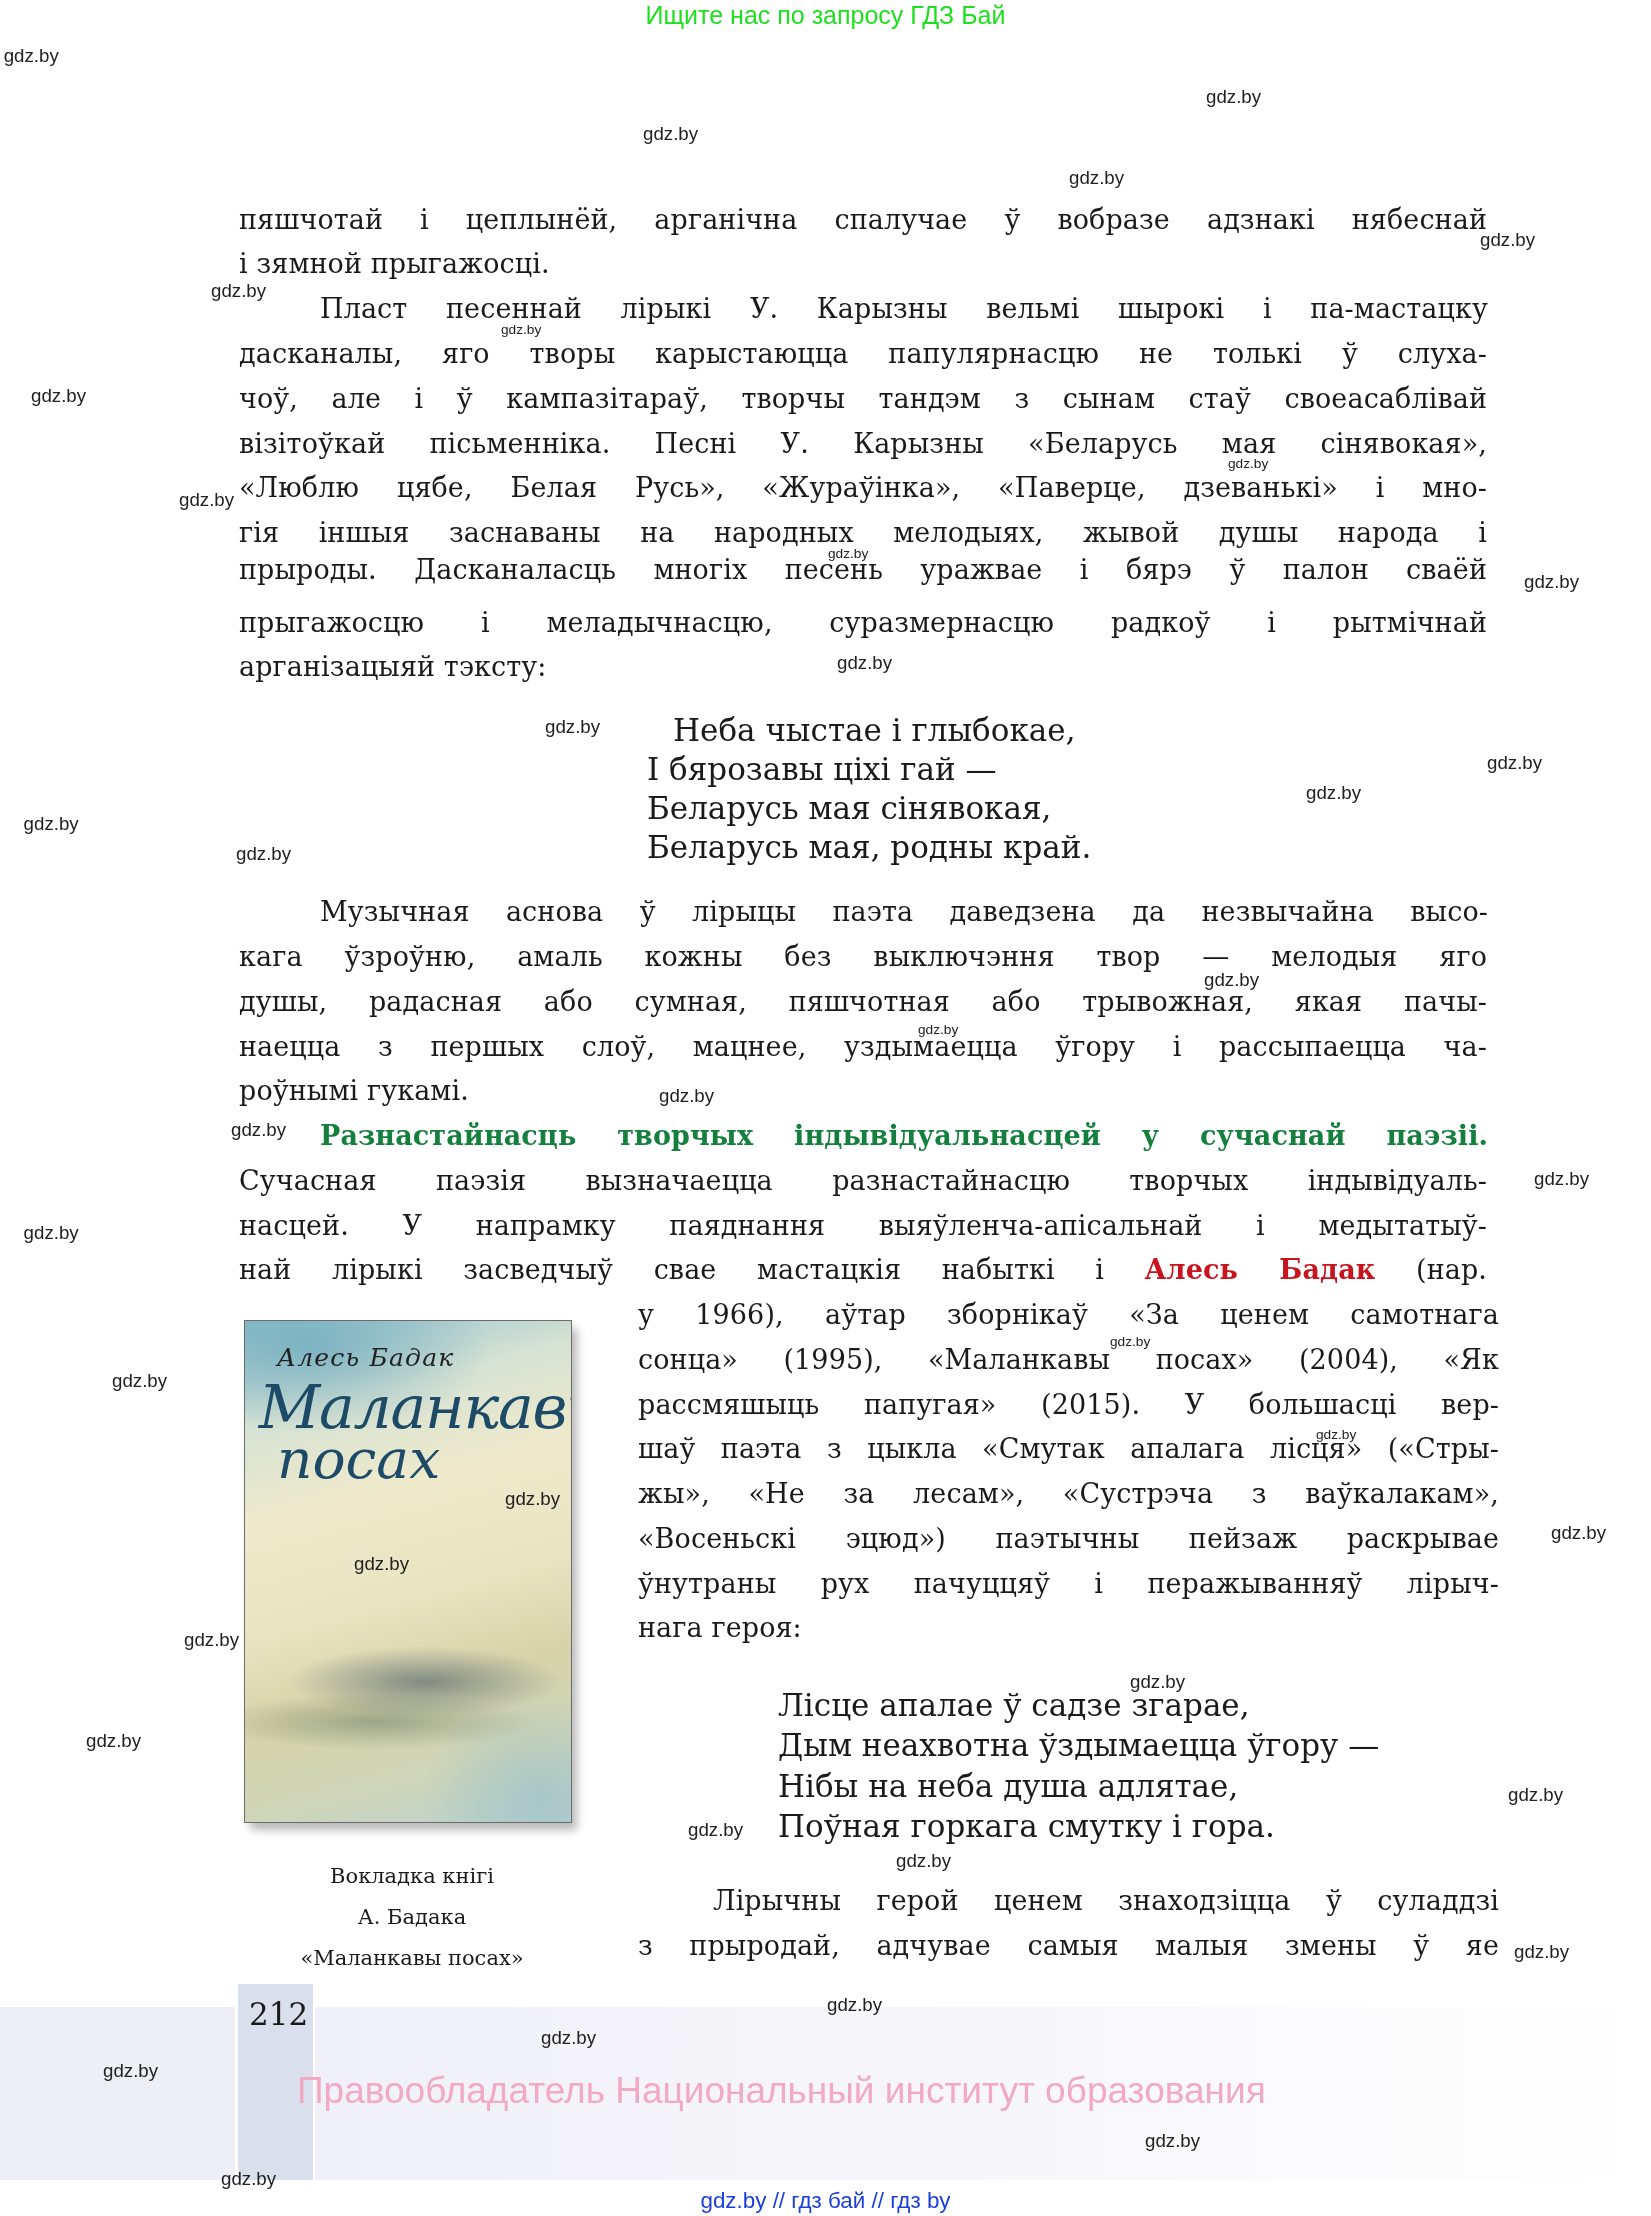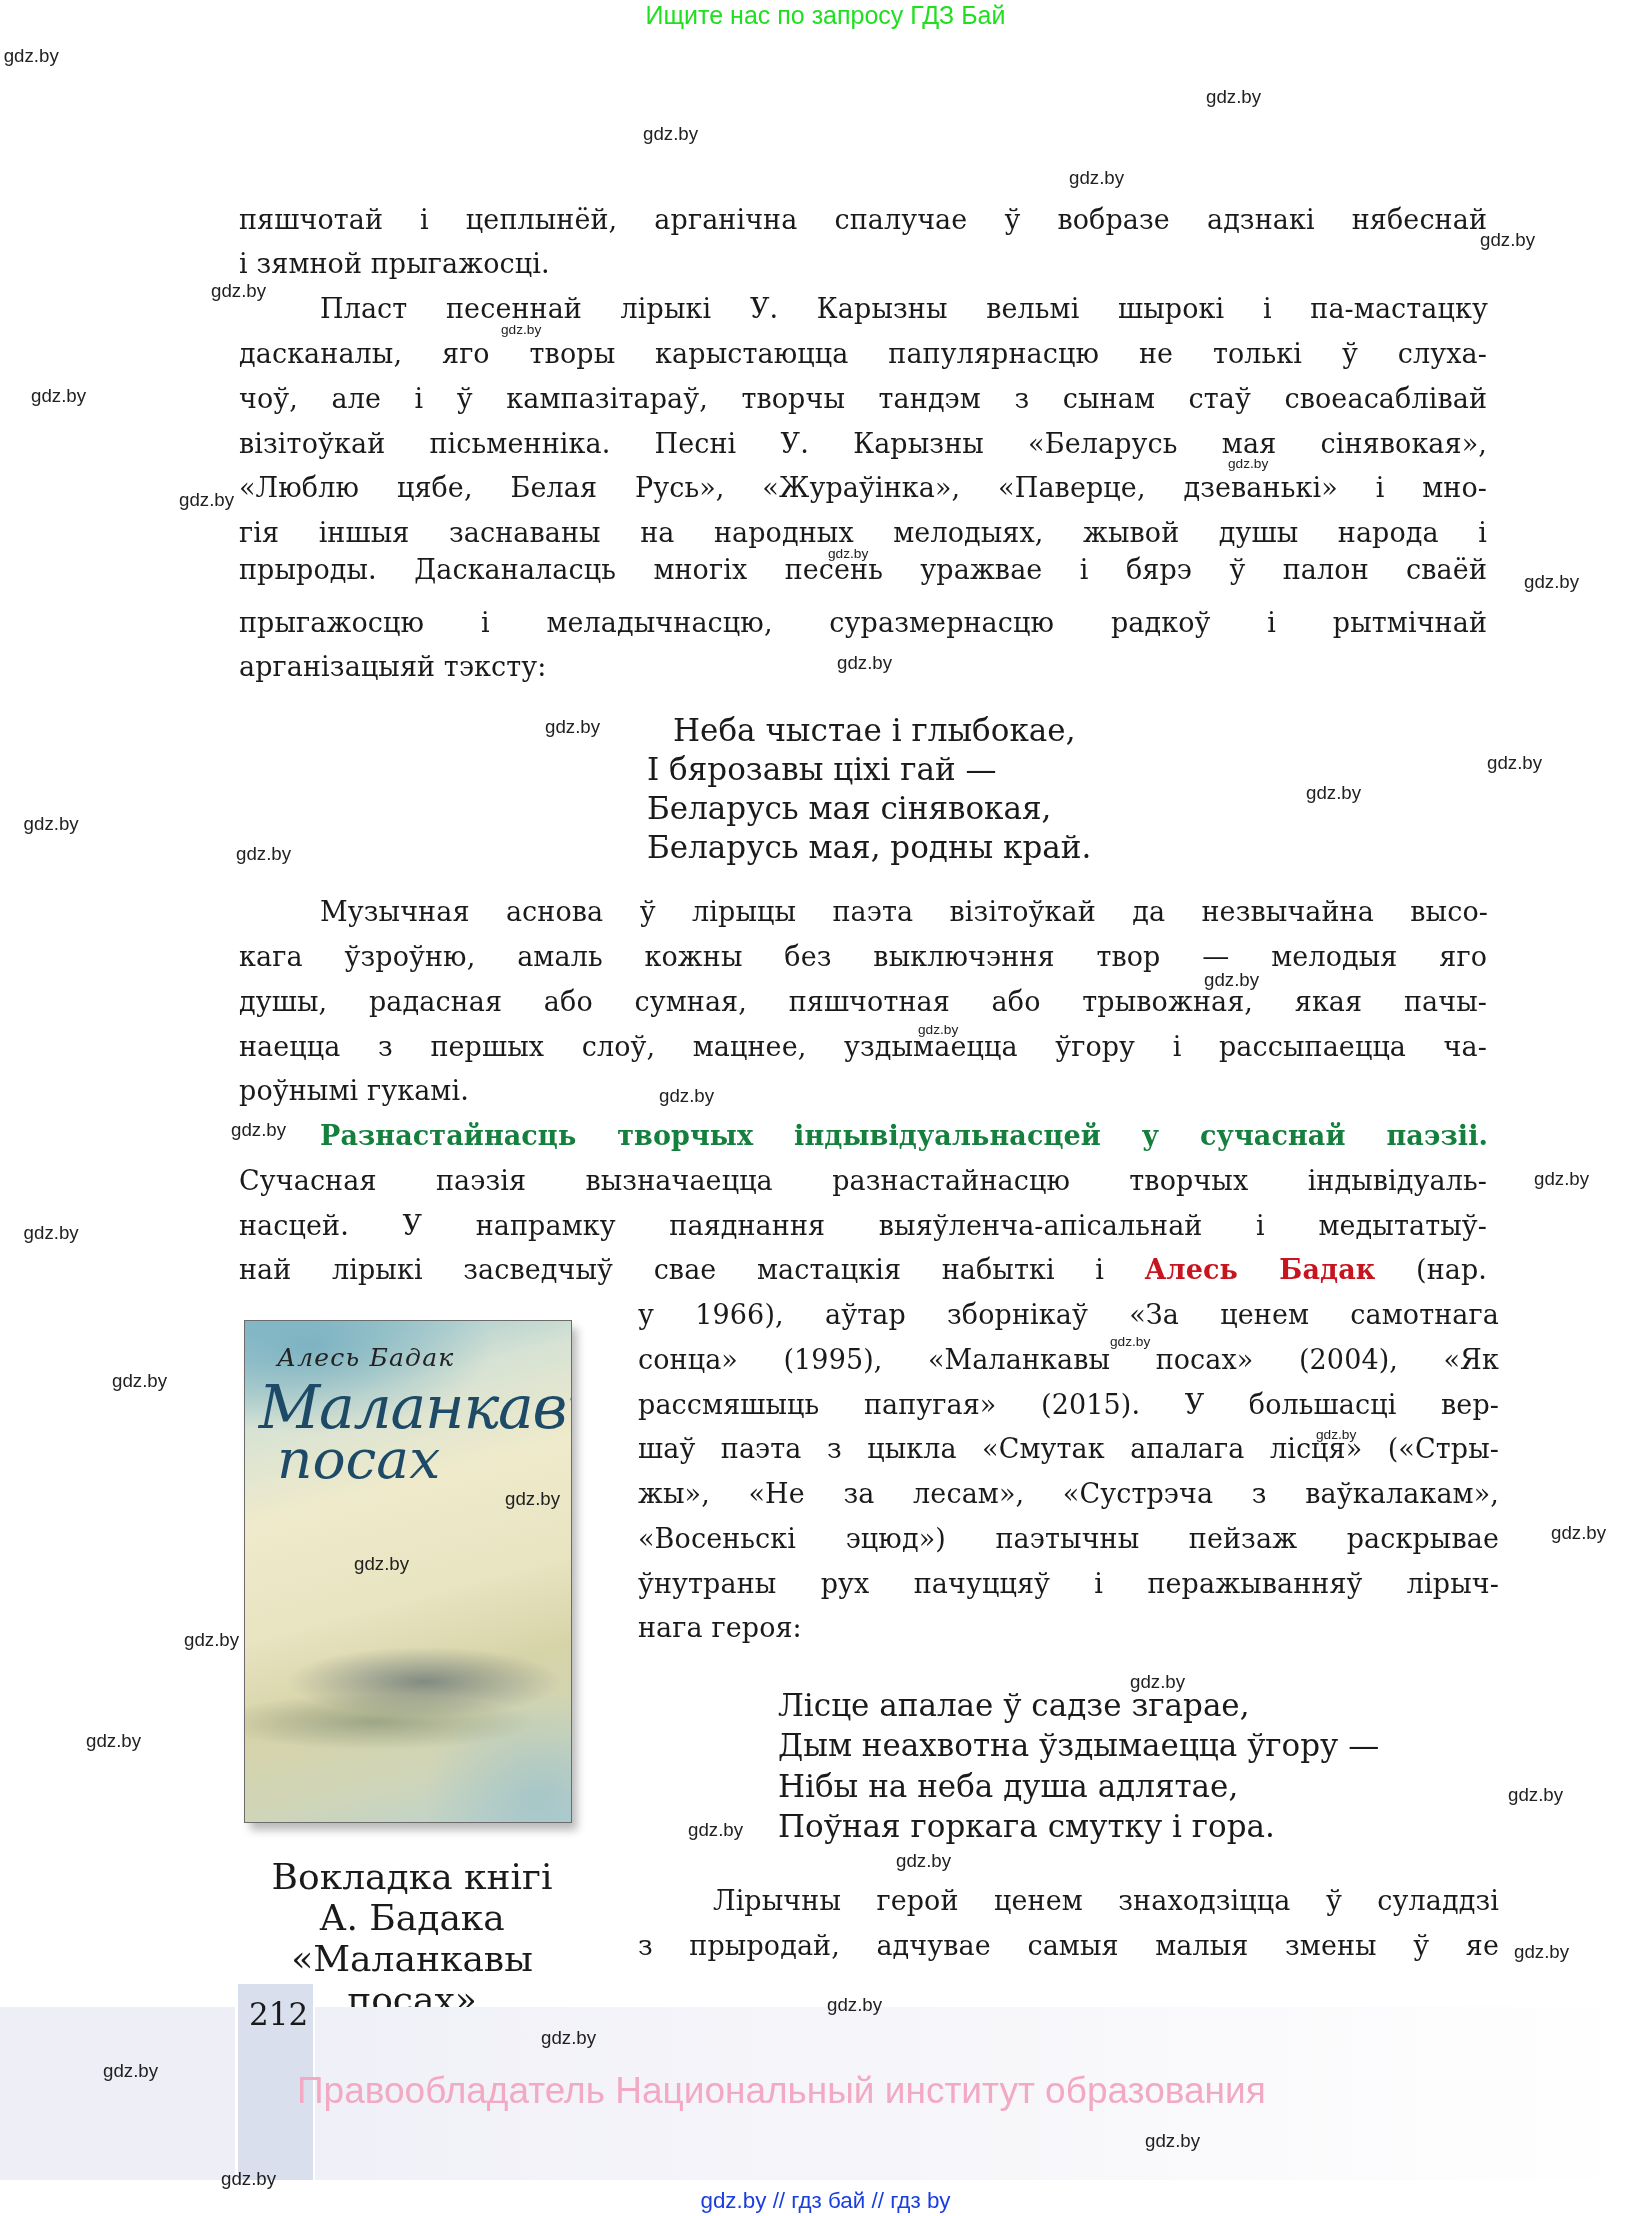--- a/index.html
+++ b/index.html
@@ -25,21 +25,21 @@
              radial-gradient(ellipse 80% 25% at 20% 5%, rgba(110,170,190,0.75), transparent 70%),
              radial-gradient(ellipse 50% 30% at 90% 95%, rgba(150,190,200,0.6), transparent 70%),
              linear-gradient(165deg, #8fc0cc 0%, #d6e2d4 18%, #efeacb 35%, #e8e3c0 55%, #d6d3a8 70%, #cfd5b8 85%, #b9d2d0 100%);
            overflow:hidden; }
   .cover-author { position:absolute; left:32px; top:22.4px; font-family:"DejaVu Serif",serif; font-style:italic;
                   font-size:25px; color:#222; letter-spacing:1.2px; }
   .cover-title1 { position:absolute; left:13.7px; top:51px; font-family:"DejaVu Serif",serif; font-style:italic;
                   font-size:60px; color:#1d4a66; letter-spacing:-1.2px; }
   .cover-title2 { position:absolute; left:32px; top:106px; font-family:"DejaVu Serif",serif; font-style:italic;
                   font-size:55px; color:#1d4a66; }
-  .caption { position:absolute; left:244px; top:1856px; width:336px; text-align:center; font-size:36px; line-height:41px; }
+  .caption { position:absolute; left:244px; top:1856px; width:336px; text-align:center; font-size:21px; line-height:41px; }
   .footer-band-left { position:absolute; left:0; top:2007px; width:235px; height:173px; background:#eeeef6; }
   .footer-band-right { position:absolute; left:315px; top:2007px; width:1336px; height:173px;
                        background:linear-gradient(90deg,#f0f0f8 0%, #f6f6fa 45%, #ffffff 100%); }
   .page-strip { position:absolute; left:238px; top:1984px; width:75px; height:196px; background:#dadfee; }
   .page-num { position:absolute; left:249px; top:1996px; font-size:31px; color:#1a1a1a; }
   .rights { position:absolute; left:297px; top:2070px; font-family:"Liberation Sans","DejaVu Sans",sans-serif;
             font-size:37px; color:#f2a9c2; white-space:nowrap; }
   .footer-links { position:absolute; top:2188px; left:0; width:1651px; text-align:center;
                   font-family:"Liberation Sans","DejaVu Sans",sans-serif; font-size:22.4px; color:#1a3ee0; }
 </style>
@@ -61,21 +61,21 @@
 <div class="line" style="top:601px;">прыгажосцю і меладычнасцю, суразмернасцю радкоў і рытмічнай</div>
 <div class="line last" style="top:645px;">арганізацыяй тэксту:</div>
 
 <div>
   <div class="verse" style="left:673px; top:710px;">Неба чыстае і глыбокае,</div>
   <div class="verse" style="left:647px; top:749px;">І бярозавы ціхі гай —</div>
   <div class="verse" style="left:647px; top:788px;">Беларусь мая сінявокая,</div>
   <div class="verse" style="left:647px; top:827px;">Беларусь мая, родны край.</div>
 </div>
 
-<div class="line indent" style="top:890px;">Музычная аснова ў лірыцы паэта візітоўкай да незвычайна высо-</div>
+<div class="line indent" style="top:890px;">Музычная аснова ў лірыцы паэта даведзена да незвычайна высо-</div>
 <div class="line" style="top:935px;">кага ўзроўню, амаль кожны без выключэння твор — мелодыя яго</div>
 <div class="line" style="top:980px;">душы, радасная або сумная, пяшчотная або трывожная, якая пачы-</div>
 <div class="line" style="top:1025px;">наецца з першых слоў, мацнее, уздымаецца ўгору і рассыпаецца ча-</div>
 <div class="line last" style="top:1069px;">роўнымі гукамі.</div>
 
 <div class="line heading last" style="top:1114px; left:320px; width:1168px; text-align-last:justify;">Разнастайнасць творчых індывідуальнасцей у сучаснай паэзіі.</div>
 
 <div class="line" style="top:1159px;">Сучасная паэзія вызначаецца разнастайнасцю творчых індывідуаль-</div>
 <div class="line" style="top:1204px;">насцей. У напрамку паяднання выяўленча-апісальнай і медытатыў-</div>
 <div class="line" style="top:1248px;"><span>най лірыкі засведчыў свае мастацкія набыткі і </span><span class="red">Алесь Бадак</span><span> (нар.</span></div>

